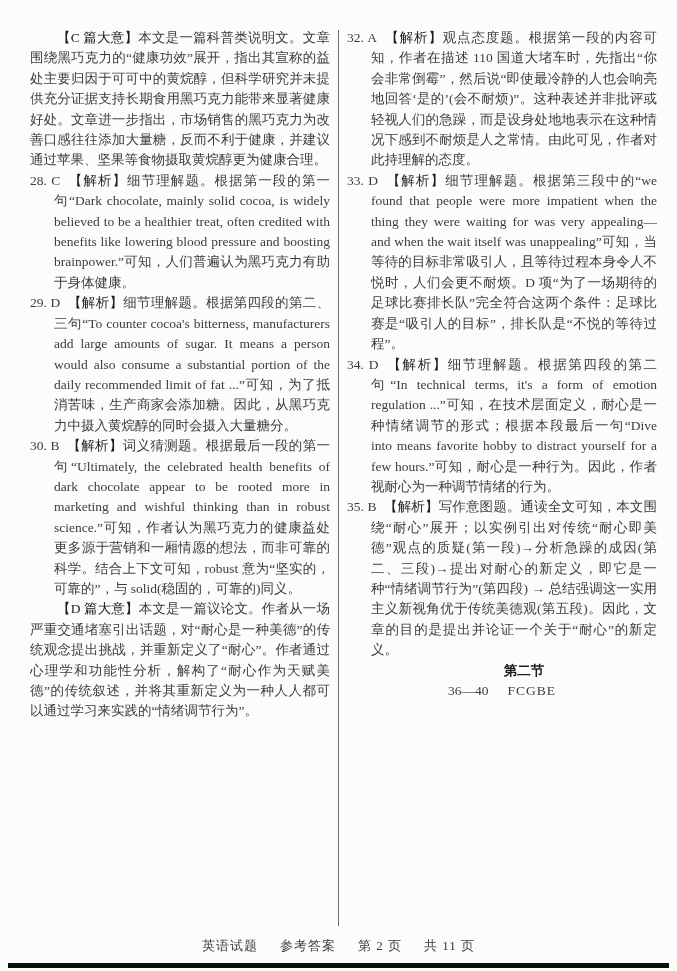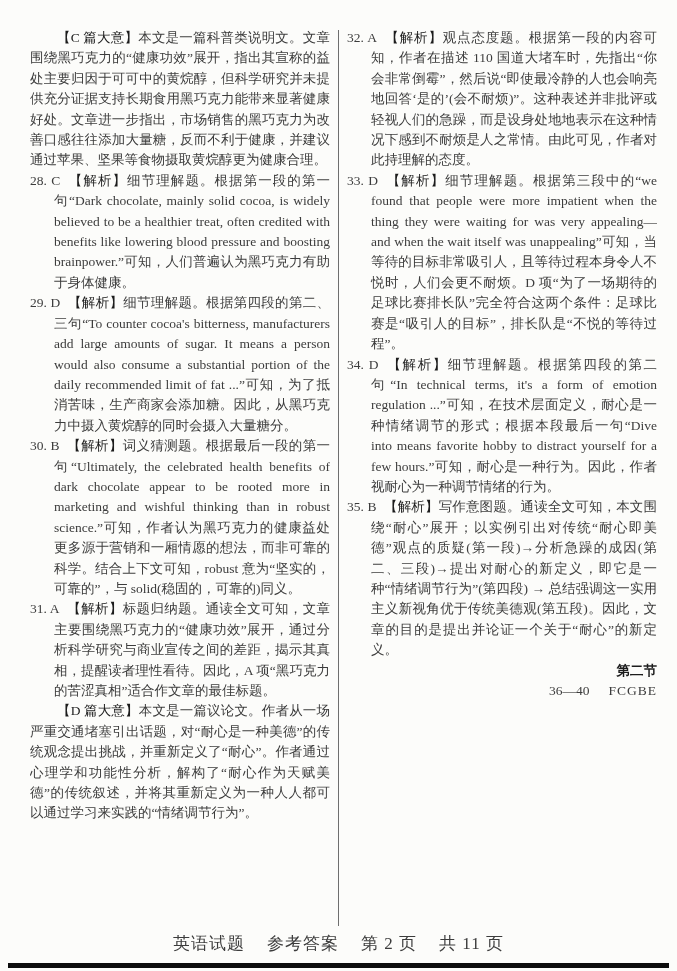--- a/index.html
+++ b/index.html
@@ -30,29 +30,29 @@
     width:1px;
     background:#6e6e6e;
     margin:2px 8px 6px 8px;
     align-self:stretch;
   }
   p{margin:0;}
   .summary{text-indent:2em;}
   .tag{font-weight:400;color:#1c1c1c;}
   .item{padding-left:24px;text-indent:-24px;}
   .prefix{margin-right:0.55em;}
-  .section-heading{font-weight:700;color:#1c1c1c;text-align:right;margin-left:44px;}
-  .answer-line{text-align:right;}
+  .section-heading{font-weight:700;color:#1c1c1c;text-align:center;margin-left:44px;}
+  .answer-line{text-align:center;}
   .answer-line .range{margin-right:1.4em;}
   .answer-line .letters{letter-spacing:1px;}
   .footer{
     position:absolute;
     left:0;right:0;bottom:16px;
     text-align:center;
-    font-size:17px;
+    font-size:13px;
     color:#3c3c3c;
     letter-spacing:1px;
   }
   .footer span{margin:0 11px;}
   .bottom-rule{
     position:absolute;
     left:8px;right:8px;bottom:3px;
     height:5px;
     background:#0d0d0d;
   }
@@ -73,23 +73,20 @@
       </p>
 
       <p class="item">
         <span class="prefix">29. D</span><span class="tag">【解析】</span><span>细节理解题。根据第四段的第二、三句“To counter cocoa's bitterness, manufacturers add large amounts of sugar. It means a person would also consume a substantial portion of the daily recommended limit of fat ...”可知，为了抵消苦味，生产商家会添加糖。因此，从黑巧克力中摄入黄烷醇的同时会摄入大量糖分。</span>
       </p>
 
       <p class="item">
         <span class="prefix">30. B</span><span class="tag">【解析】</span><span>词义猜测题。根据最后一段的第一句“Ultimately, the celebrated health benefits of dark chocolate appear to be rooted more in marketing and wishful thinking than in robust science.”可知，作者认为黑巧克力的健康益处更多源于营销和一厢情愿的想法，而非可靠的科学。结合上下文可知，robust 意为“坚实的，可靠的”，与 solid(稳固的，可靠的)同义。</span>
       </p>
 
-      <p class="item">
-        <span class="prefix">31. A</span><span class="tag">【解析】</span><span>标题归纳题。通读全文可知，文章主要围绕黑巧克力的“健康功效”展开，通过分析科学研究与商业宣传之间的差距，揭示其真相，提醒读者理性看待。因此，A 项“黑巧克力的苦涩真相”适合作文章的最佳标题。</span>
-      </p>
 
       <p class="summary">
         <span class="tag">【D 篇大意】</span><span>本文是一篇议论文。作者从一场严重交通堵塞引出话题，对“耐心是一种美德”的传统观念提出挑战，并重新定义了“耐心”。作者通过心理学和功能性分析，解构了“耐心作为天赋美德”的传统叙述，并将其重新定义为一种人人都可以通过学习来实践的“情绪调节行为”。</span>
       </p>
     </div>
 
     <div class="divider"></div>
 
     <div class="col col-right">
       <p class="item">

